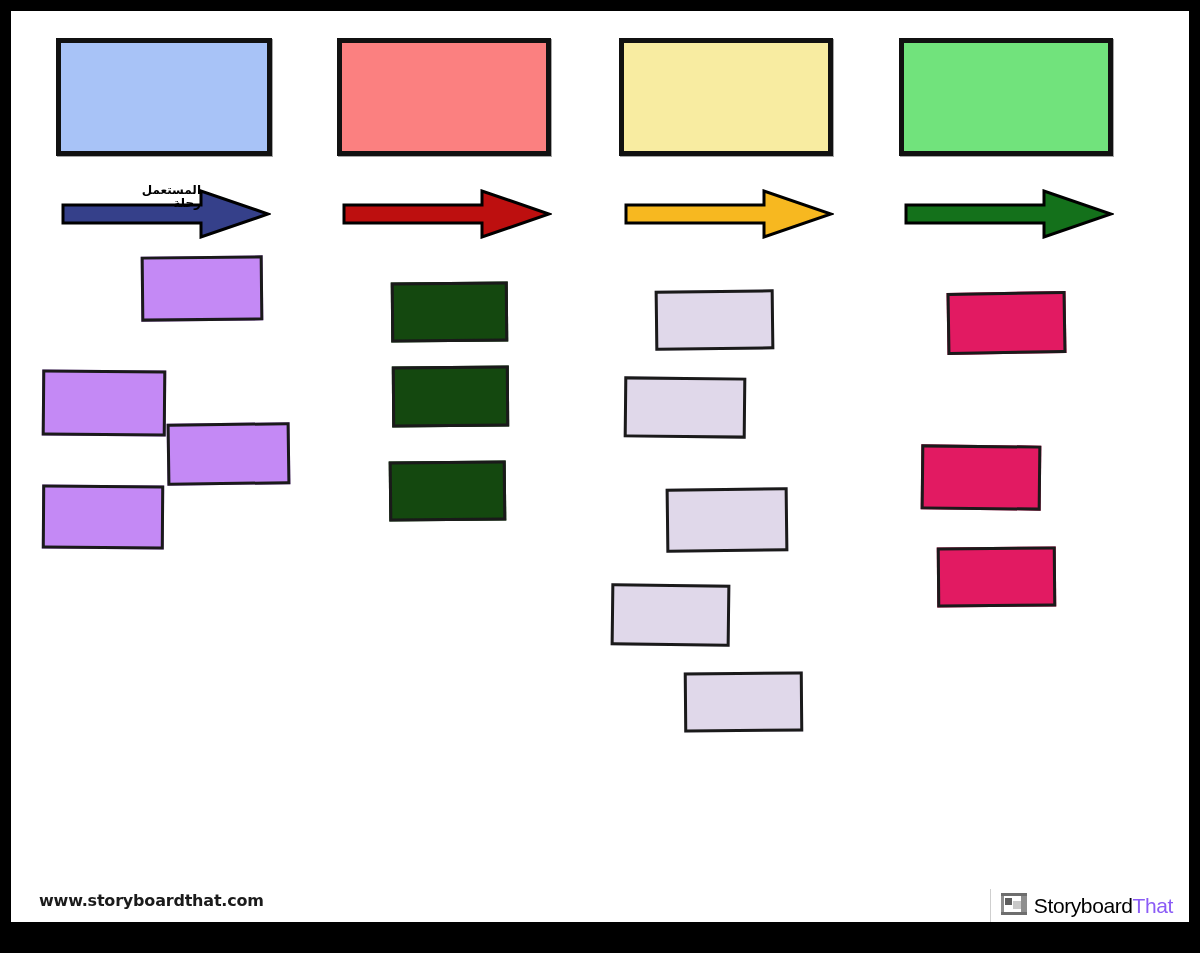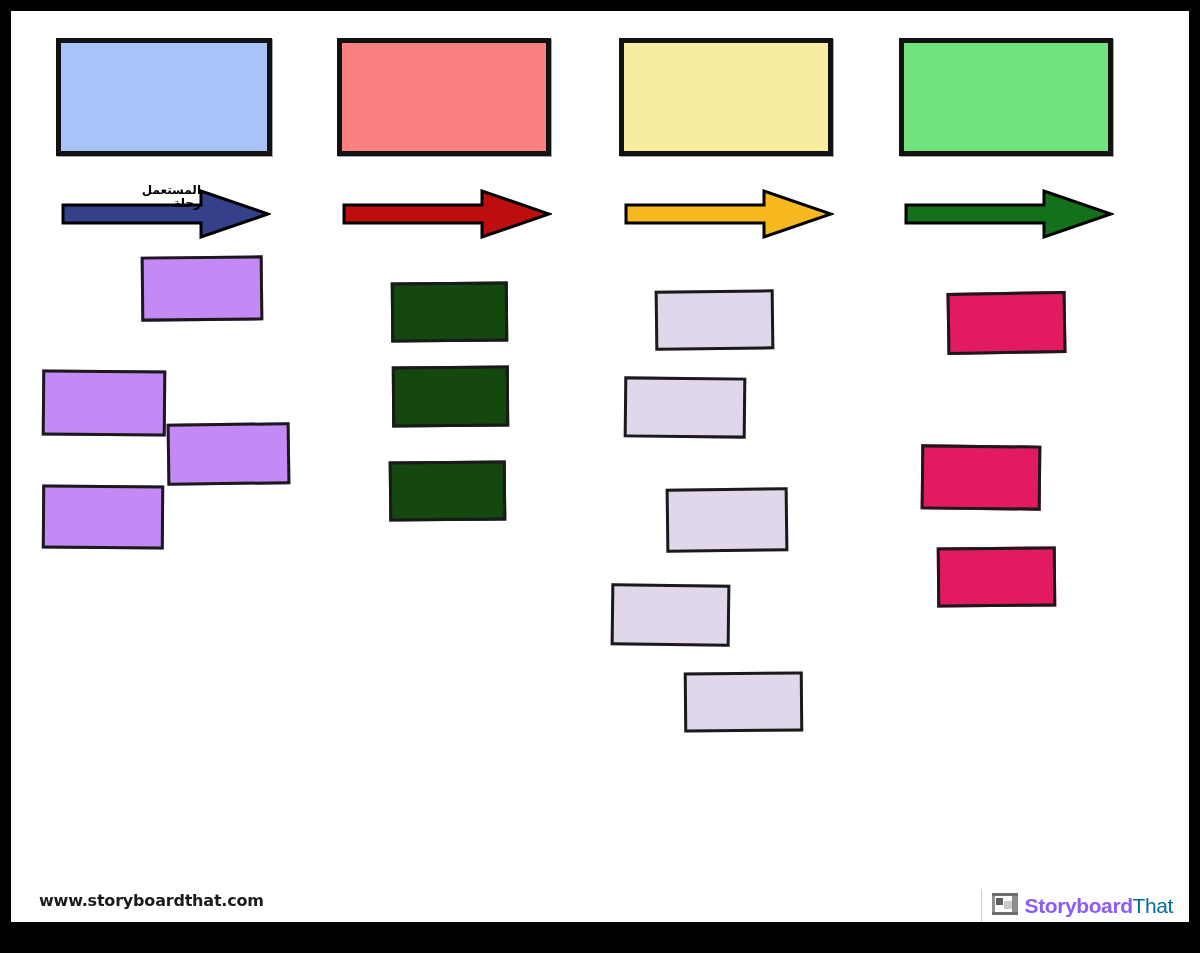--- a/index.html
+++ b/index.html
@@ -91,22 +91,22 @@
     padding-left: 10px;
     border-left: 1px solid #cfcfcf;
   }
   #brand .brand-text {
     font-family: "Liberation Sans", sans-serif;
     font-size: 21px;
     letter-spacing: -0.4px;
     color: #5a5a5a;
     white-space: nowrap;
   }
-  #brand .brand-text .strong { color: #8b5cf6; font-weight: bold; }
-  #brand .brand-text .light  { color: #0369a1; }
+  #brand .brand-text .strong { color: #000000; }
+  #brand .brand-text .light  { color: #8b5cf6; }
 
   .brand-logo { flex: 0 0 auto; }
 </style>
 </head>
 <body>
 
 <div id="poster">
   <div id="canvas">
 
     <div class="header-box" style="left:45px; top:27px; width:216px; height:118px; background:#a8c3f7;"></div>

